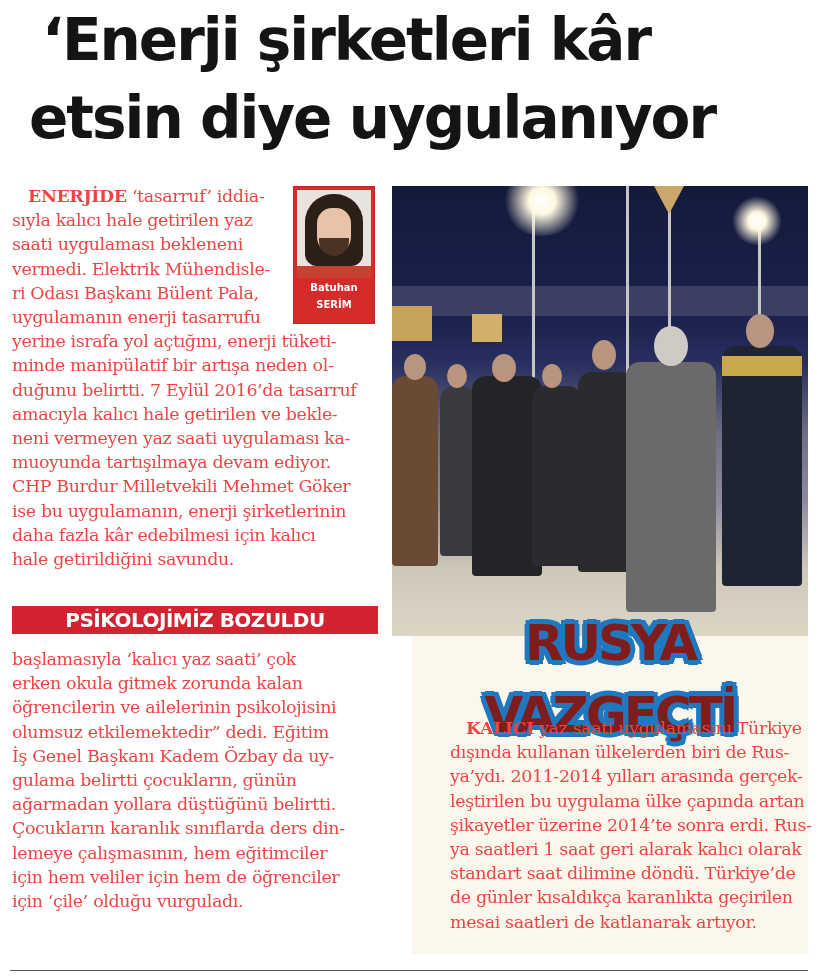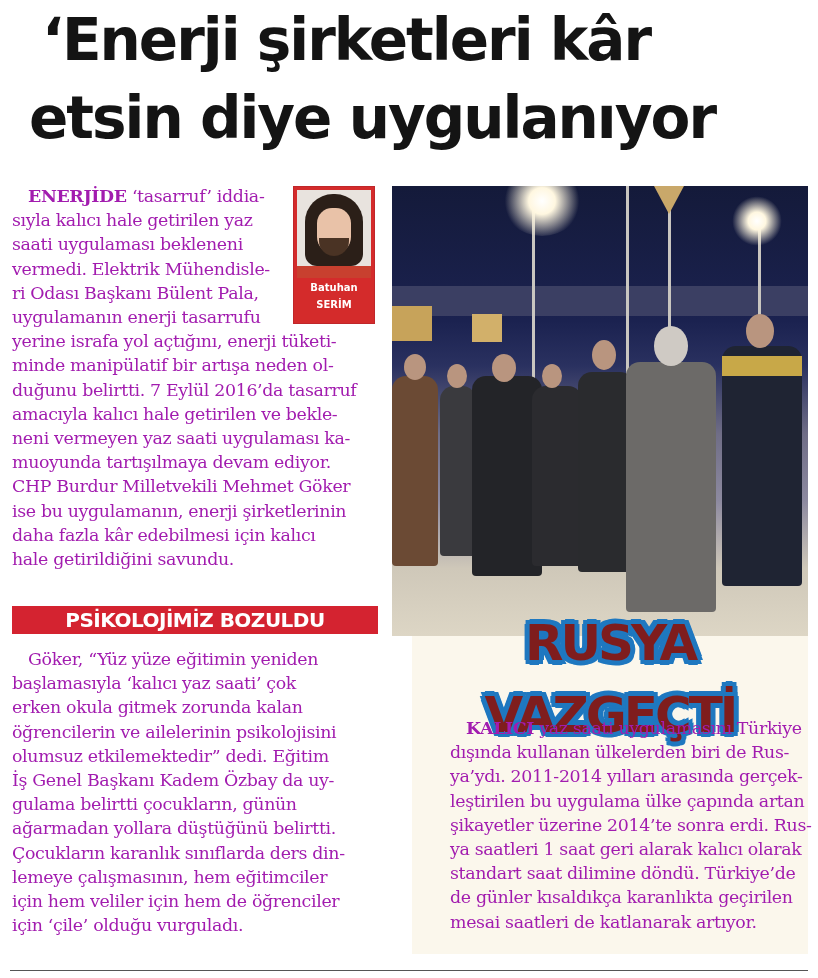--- a/index.html
+++ b/index.html
@@ -9,21 +9,21 @@
     }
     .headline {
       position: absolute; left: 0; top: 0; width: 818px; text-align: center;
       font-family: "DejaVu Sans", sans-serif; font-weight: bold; color: #141414;
       letter-spacing: -2px;
     }
     .headline .line { display: block; font-size: 58px; line-height: 64px; transform: scaleX(1.0); white-space: nowrap; }
     .headline .l1 { position: absolute; top: 8px; left: 0; width: 692px; }
     .headline .l2 { position: absolute; top: 86px; left: 0; width: 744px; }
 
-    .body-text { font-size: 17.4px; line-height: 24.2px; letter-spacing: -0.35px; color: #a21caf; }
+    .body-text { font-size: 17.4px; line-height: 24.2px; letter-spacing: -0.35px; color: #ef4444; }
     .body-text .lead { font-weight: bold; }
     .p1-wrap { position: absolute; left: 12px; top: 184px; width: 368px; }
     .line { display: block; white-space: nowrap; }
     .indent { padding-left: 16px; }
 
     .author-box {
       position: absolute; left: 293px; top: 186px; width: 82px; height: 138px;
       background: #d42b2b; border: 1px solid #c0262a; box-sizing: border-box;
     }
     .author-photo {
@@ -111,21 +111,20 @@
   </div>
   <div class="author-name">
     <div>Batuhan</div>
     <div>SERİM</div>
   </div>
 </div>
 
 <div class="section-bar">PSİKOLOJİMİZ BOZULDU</div>
 
 <div class="body-text" style="position:absolute; left:12px; top:647px; width:370px;">
-  <span class="line indent">Göker, “Yüz yüze eğitimin yeniden</span>
   <span class="line">başlamasıyla ‘kalıcı yaz saati’ çok</span>
   <span class="line">erken okula gitmek zorunda kalan</span>
   <span class="line">öğrencilerin ve ailelerinin psikolojisini</span>
   <span class="line">olumsuz etkilemektedir” dedi. Eğitim</span>
   <span class="line">İş Genel Başkanı Kadem Özbay da uy-</span>
   <span class="line">gulama belirtti çocukların, günün</span>
   <span class="line">ağarmadan yollara düştüğünü belirtti.</span>
   <span class="line">Çocukların karanlık sınıflarda ders din-</span>
   <span class="line">lemeye çalışmasının, hem eğitimciler</span>
   <span class="line">için hem veliler için hem de öğrenciler</span>

